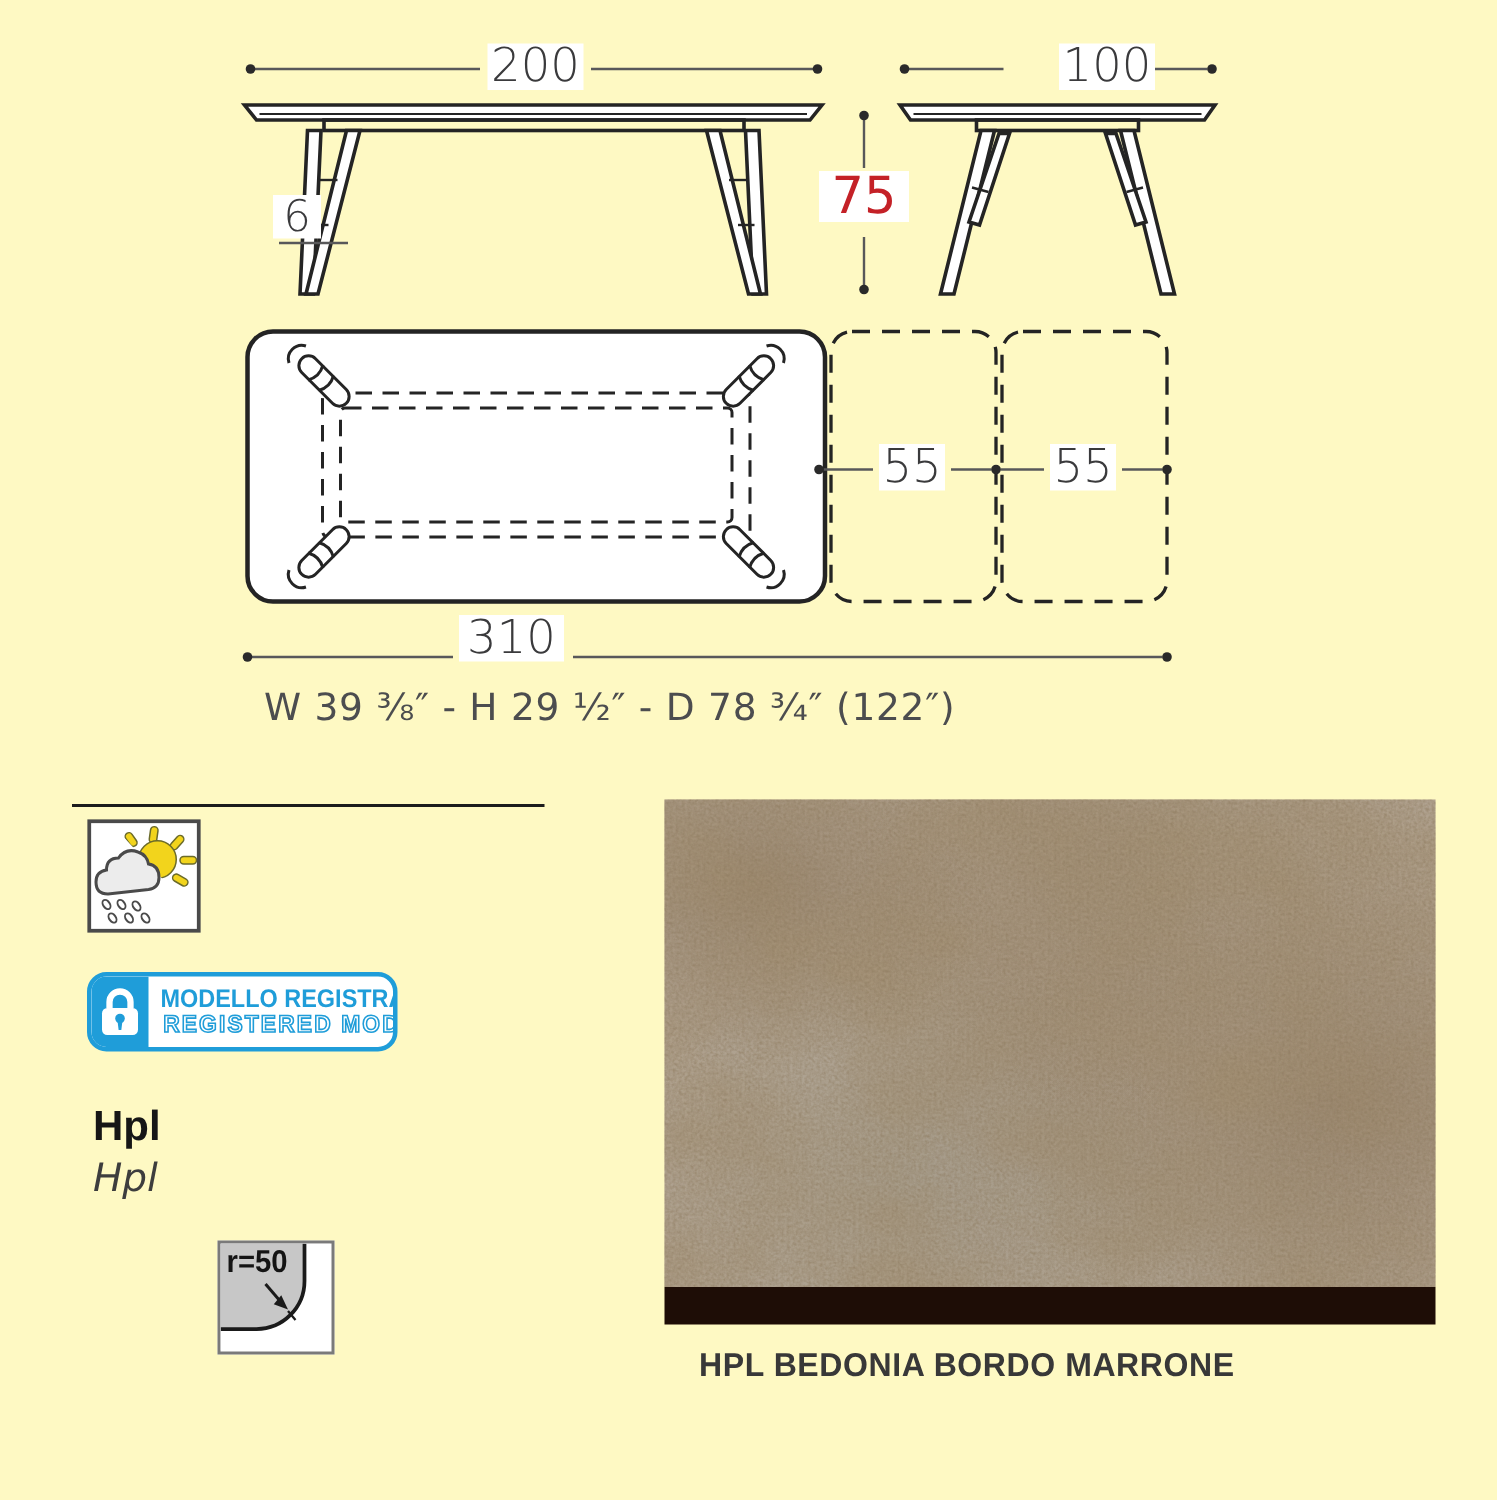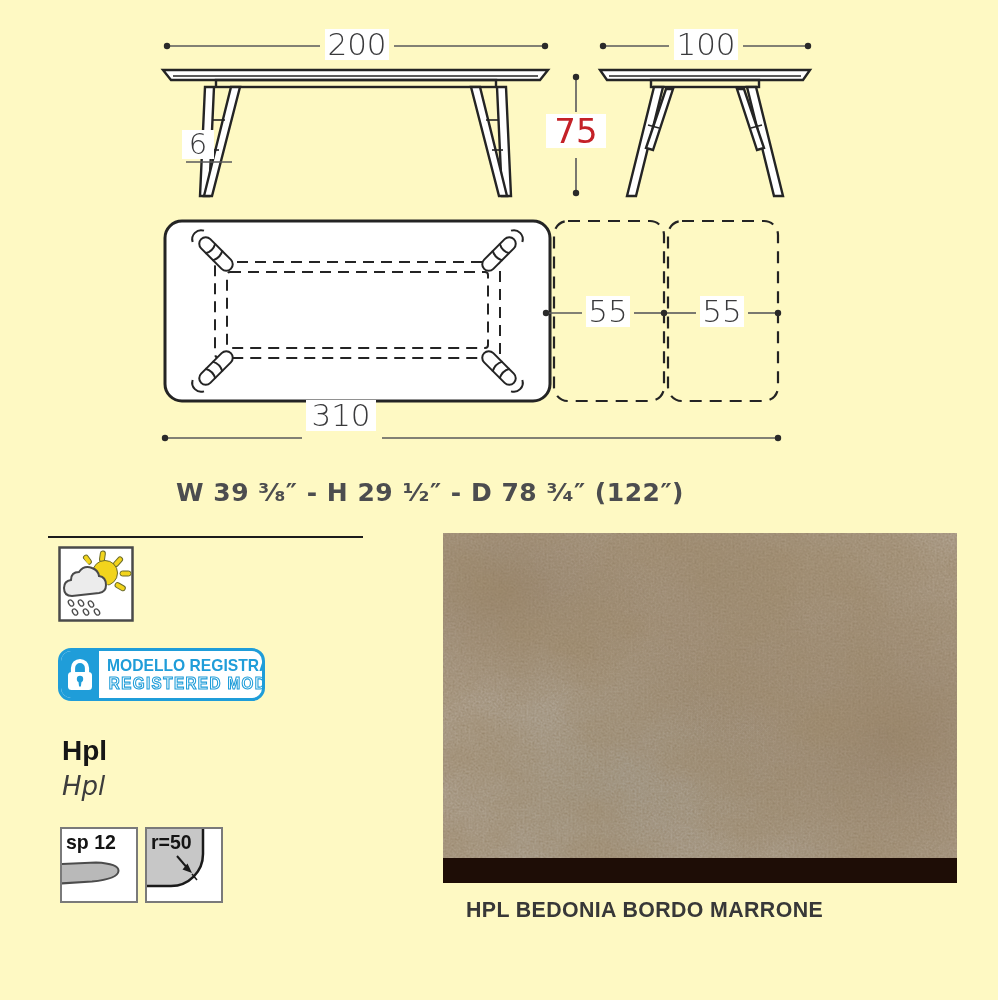--- a/index.html
+++ b/index.html
@@ -3,22 +3,22 @@
 <meta charset="utf-8">
 <style>
   html,body{margin:0;padding:0;background:#ffffff;}
   .page{position:relative;width:998px;height:1000px;background:#fef9c3;
         font-family:"Liberation Sans",sans-serif;overflow:hidden;}
   svg{display:block;}
   .abs{position:absolute;}
   .dim-label{position:absolute;text-align:center;color:#3a3a3c;font-weight:300;
              font-size:31px;font-family:"DejaVu Sans",sans-serif;background:#fff;line-height:1;}
   .dim-red{color:#c42127;font-weight:normal;font-size:34px;}
-  .spec-line{position:absolute;left:176px;top:478px;font-size:25px;color:#4c4d4f;
-             font-weight:700;letter-spacing:.5px;font-family:"DejaVu Sans",sans-serif;text-align:right;}
+  .spec-line{position:absolute;left:176px;top:457px;font-size:25px;color:#4c4d4f;
+             font-weight:400;letter-spacing:.5px;font-family:"DejaVu Sans",sans-serif;text-align:right;}
   .divider{position:absolute;left:48px;top:536px;width:315px;height:2px;background:#1c1c1c;}
   .icon-box{position:absolute;box-sizing:border-box;}
   .c5m-text1{position:absolute;top:6px;left:0;width:100%;text-align:center;font-size:27px;
              font-weight:bold;color:#e2261d;-webkit-text-stroke:.6px #7c2013;
              transform:scaleX(.95);line-height:1;}
   .c5m-text2{position:absolute;bottom:4px;left:0;width:100%;text-align:center;font-size:19px;
              font-weight:bold;color:#312f2d;transform:scaleX(.98);line-height:1;}
   .reg-badge{position:absolute;left:58px;top:648px;width:207px;height:53px;box-sizing:border-box;
              border:3px solid #1f9dd9;border-radius:13px;display:flex;overflow:hidden;background:#fff;}
   .reg-left{width:38px;background:#1f9dd9;display:flex;align-items:center;justify-content:center;flex:0 0 38px;}
@@ -146,26 +146,26 @@
       <circle cx="778" cy="313" r="3.2" stroke="none"></circle>
 
       <line x1="168" y1="438" x2="302" y2="438"></line>
         <line x1="382" y1="438" x2="775" y2="438"></line>
       <circle cx="165" cy="438" r="3.2" stroke="none"></circle>
         <circle cx="778" cy="438" r="3.2" stroke="none"></circle>
     </g>
   </svg>
 
   <div class="dim-label" style="left:325px;top:29px;width:64px">200</div>
-  <div class="dim-label" style="left:674px;top:29px;width:64px">100</div>
+  <div class="dim-label" style="left:706px;top:29px;width:64px">100</div>
   <div class="dim-label dim-red" style="left:546px;top:114px;width:60px">75</div>
   <div class="dim-label" style="left:182px;top:130px;width:32px;font-size:29px">6</div>
   <div class="dim-label" style="left:586px;top:296px;width:44px">55</div>
   <div class="dim-label" style="left:700px;top:296px;width:44px">55</div>
-  <div class="dim-label" style="left:306px;top:400px;width:70px">310</div>
+  <div class="dim-label" style="left:306px;top:410px;width:70px">310</div>
   <div class="spec-line">W 39 ³⁄₈″ - H 29 ¹⁄₂″  - D 78 ³⁄₄″ (122″)</div>
 
   <div class="divider"></div>
 
   <div class="icon-box" style="left:58px;top:546px;width:76px;height:76px">
     <svg width="76" height="76" viewBox="0 0 76 76">
       <rect x="1.5" y="1.5" width="73" height="73" fill="#ffffff" stroke="#4a4a4a" stroke-width="2.5"></rect>
       <g fill="#f2d41c" stroke="#6b6b2a" stroke-width="1">
         <rect x="42" y="5" width="5" height="11" rx="2.5" transform="rotate(8 44 10)"></rect>
         <rect x="58" y="10" width="5" height="11" rx="2.5" transform="rotate(42 60 15)"></rect>
@@ -199,26 +199,20 @@
     </div>
     <div class="reg-right">
       <div class="reg-line1">MODELLO REGISTRATO</div>
       <div class="reg-line2">REGISTERED MODEL</div>
     </div>
   </div>
 
   <div class="hpl-bold">Hpl</div>
   <div class="hpl-italic">Hpl</div>
 
-  <div class="edge-icon" style="left:60px;top:827px">
-    <svg width="73" height="71" viewBox="0 0 73 71" style="position:absolute;left:0;top:0">
-      <path d="M-2,35 L34,33.5 Q57,34.5 56.5,42 Q56,50 30,52.5 L-2,54.5 Z" fill="#b9b9b9" stroke="#4c4c4c" stroke-width="2"></path>
-    </svg>
-    <div class="edge-icon-label">sp 12</div>
-  </div>
 
   <div class="edge-icon" style="left:145px;top:827px">
     <svg width="73" height="71" viewBox="0 0 73 71" style="position:absolute;left:0;top:0">
       <rect width="73" height="71" fill="#c7c7c7"></rect>
       <path d="M56,0 L73,0 L73,71 L0,71 L0,57 L24,57 A32,32 0 0 0 56,25 Z" fill="#ffffff"></path>
       <path d="M56,0 L56,25 A32,32 0 0 1 24,57 L0,57" fill="none" stroke="#1a1a1a" stroke-width="2.5"></path>
       <line x1="30" y1="27" x2="42" y2="41" stroke="#1a1a1a" stroke-width="2"></line>
       <polygon points="45,44 35.5,40.5 40.5,34.5" fill="#1a1a1a"></polygon>
       <line x1="45" y1="45" x2="50" y2="51" stroke="#1a1a1a" stroke-width="1.5"></line>
     </svg>

